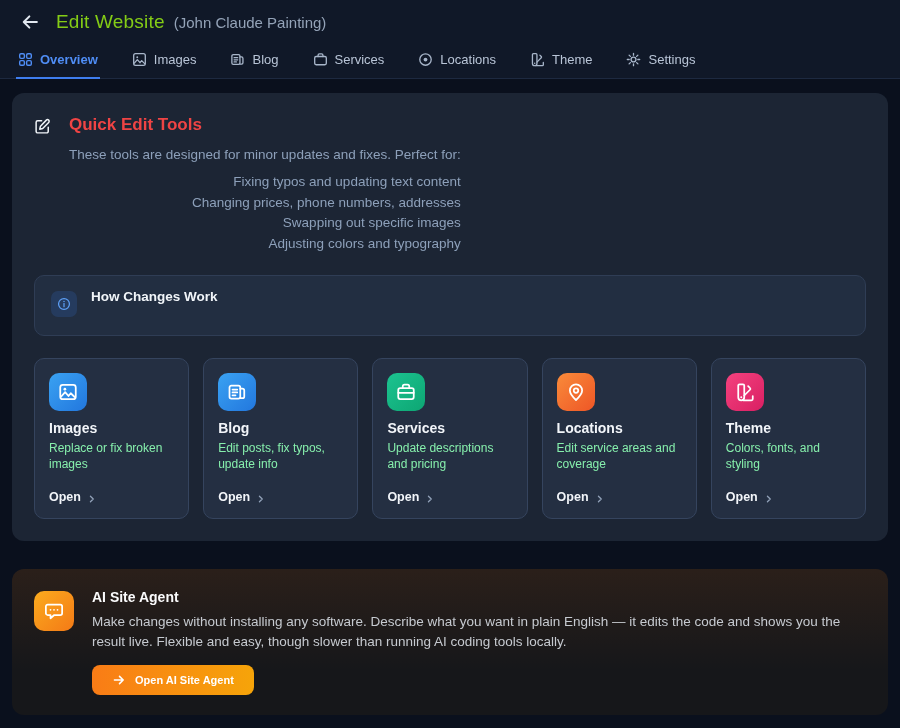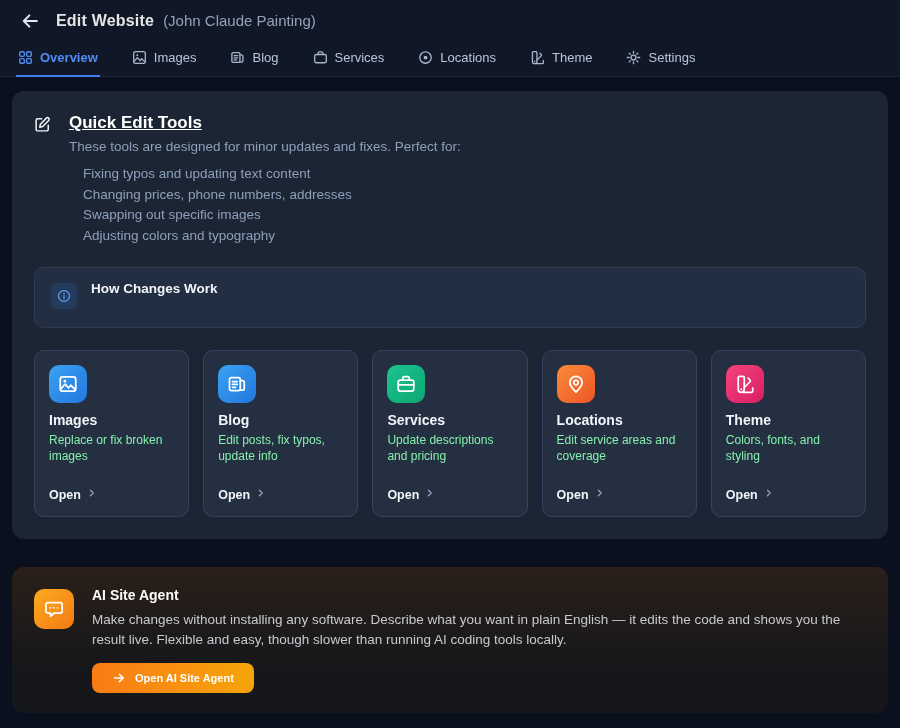--- a/index.html
+++ b/index.html
@@ -10,41 +10,41 @@
     color:#f2f5f9;
     -webkit-font-smoothing:antialiased;
   }
   svg { display:block; }
 
   
   .topbar { background:#101828; }
   .header { display:flex; align-items:center; gap:16px; padding:11px 20px 9px 20px; }
   .back-btn { color:#e2e8f0; cursor:pointer; display:flex; align-items:center; }
   .title-wrap { display:flex; align-items:baseline; gap:9px; }
-  .page-title { font-size:16px; font-weight:bold; color:#e5e5e5; letter-spacing:.2px; }
+  .page-title { font-size:19px; font-weight:normal; color:#84cc16; letter-spacing:.2px; }
   .page-subtitle { font-size:15px; color:#94a3b8; font-weight:normal; }
 
   .tabbar { display:flex; align-items:stretch; gap:30px; padding:0 16px; height:37px;
             border-bottom:1px solid #1d2940; }
   .tab { display:flex; align-items:center; gap:7px; font-size:13px; color:#b9c5d7;
          cursor:pointer; padding:0 2px; border-bottom:2px solid transparent; margin-bottom:-1px; }
   .tab .ticon { color:#a8b6ca; display:flex; }
   .tab.active { color:#4f8df5; border-bottom-color:#3f7ef0; font-weight:bold; }
   .tab.active .ticon { color:#4f8df5; }
 
   
   .content { padding:14px 12px; }
 
   .main-card { background:#1c2534; border-radius:12px; padding:22px; }
   .qe-header { display:flex; gap:18px; }
   .qe-icon { color:#f1f5f9; margin-top:3px; }
-  .qe-title { font-size:17px; font-weight:bold; color:#ffffff; margin-bottom:6px;text-decoration:underline; }
+  .qe-title { font-size:17px; font-weight:bold; color:#ef4444; margin-bottom:12px; }
   .qe-intro { font-size:13.5px; color:#8da0ba; }
   .qe-list { list-style:none; margin-top:10px; padding-left:14px; }
-  .qe-list li { font-size:13.5px; color:#8da0ba; line-height:20.5px; }
+  .qe-list li { font-size:13.5px; color:#8da0ba; line-height:20.5px;text-align:right; }
 
   .info-box { margin-top:21px; background:#222e41; border:1px solid #2f3d55; border-radius:10px;
               padding:13px 16px; display:flex; gap:14px; }
   .info-icon-wrap { width:26px; height:26px; border-radius:7px; background:rgba(59,130,246,.16);
                     display:flex; align-items:center; justify-content:center; flex:0 0 auto;
                     color:#5ea0f6; margin-top:2px; }
   .info-title { font-size:13.5px; font-weight:bold; color:#f1f5f9; margin-bottom:18px; }
   .info-body { font-size:13.5px; color:#90a2bb; line-height:20px; }
   .info-body b { color:#eaf0f8; font-weight:bold; }
 
@@ -52,21 +52,21 @@
   .tool-card { background:#242f42; border:1px solid #35445e; border-radius:10px;
                padding:14px; cursor:pointer; }
   .icon-box { width:38px; height:38px; border-radius:10px; display:flex; align-items:center;
               justify-content:center; color:#fff; margin-bottom:9px; }
   .c-blue   { background:linear-gradient(135deg,#3aa2f2,#2277de); }
   .c-green  { background:linear-gradient(135deg,#1cc390,#0da673); }
   .c-orange { background:linear-gradient(135deg,#f98b3a,#ee5626); }
   .c-pink   { background:linear-gradient(135deg,#f4427e,#d91f63); }
   .tool-title { font-size:14px; font-weight:bold; color:#f2f5f9; margin-bottom:4px; }
   .tool-desc { font-size:12px; color:#86efac; line-height:16px; }
-  .open-link { margin-top:24px; display:flex; align-items:flex-start; gap:6px; cursor:pointer; }
+  .open-link { margin-top:18px; display:flex; align-items:flex-end; gap:6px; cursor:pointer; }
   .open-label { font-size:12.5px; font-weight:bold; color:#f2f5f9; }
   .open-chevron { color:#92a2b9; display:flex; }
 
   
   .ai-card { margin-top:28px; border-radius:12px; padding:20px 22px;
              background:linear-gradient(180deg, rgba(249,115,22,.09), rgba(249,115,22,0) 70%), #16171a;
              display:flex; gap:18px; }
   .ai-icon { width:40px; height:40px; border-radius:10px; flex:0 0 auto;
              background:linear-gradient(135deg,#fbab1e,#f47a16);
              display:flex; align-items:center; justify-content:center; color:#fff; margin-top:2px; }

